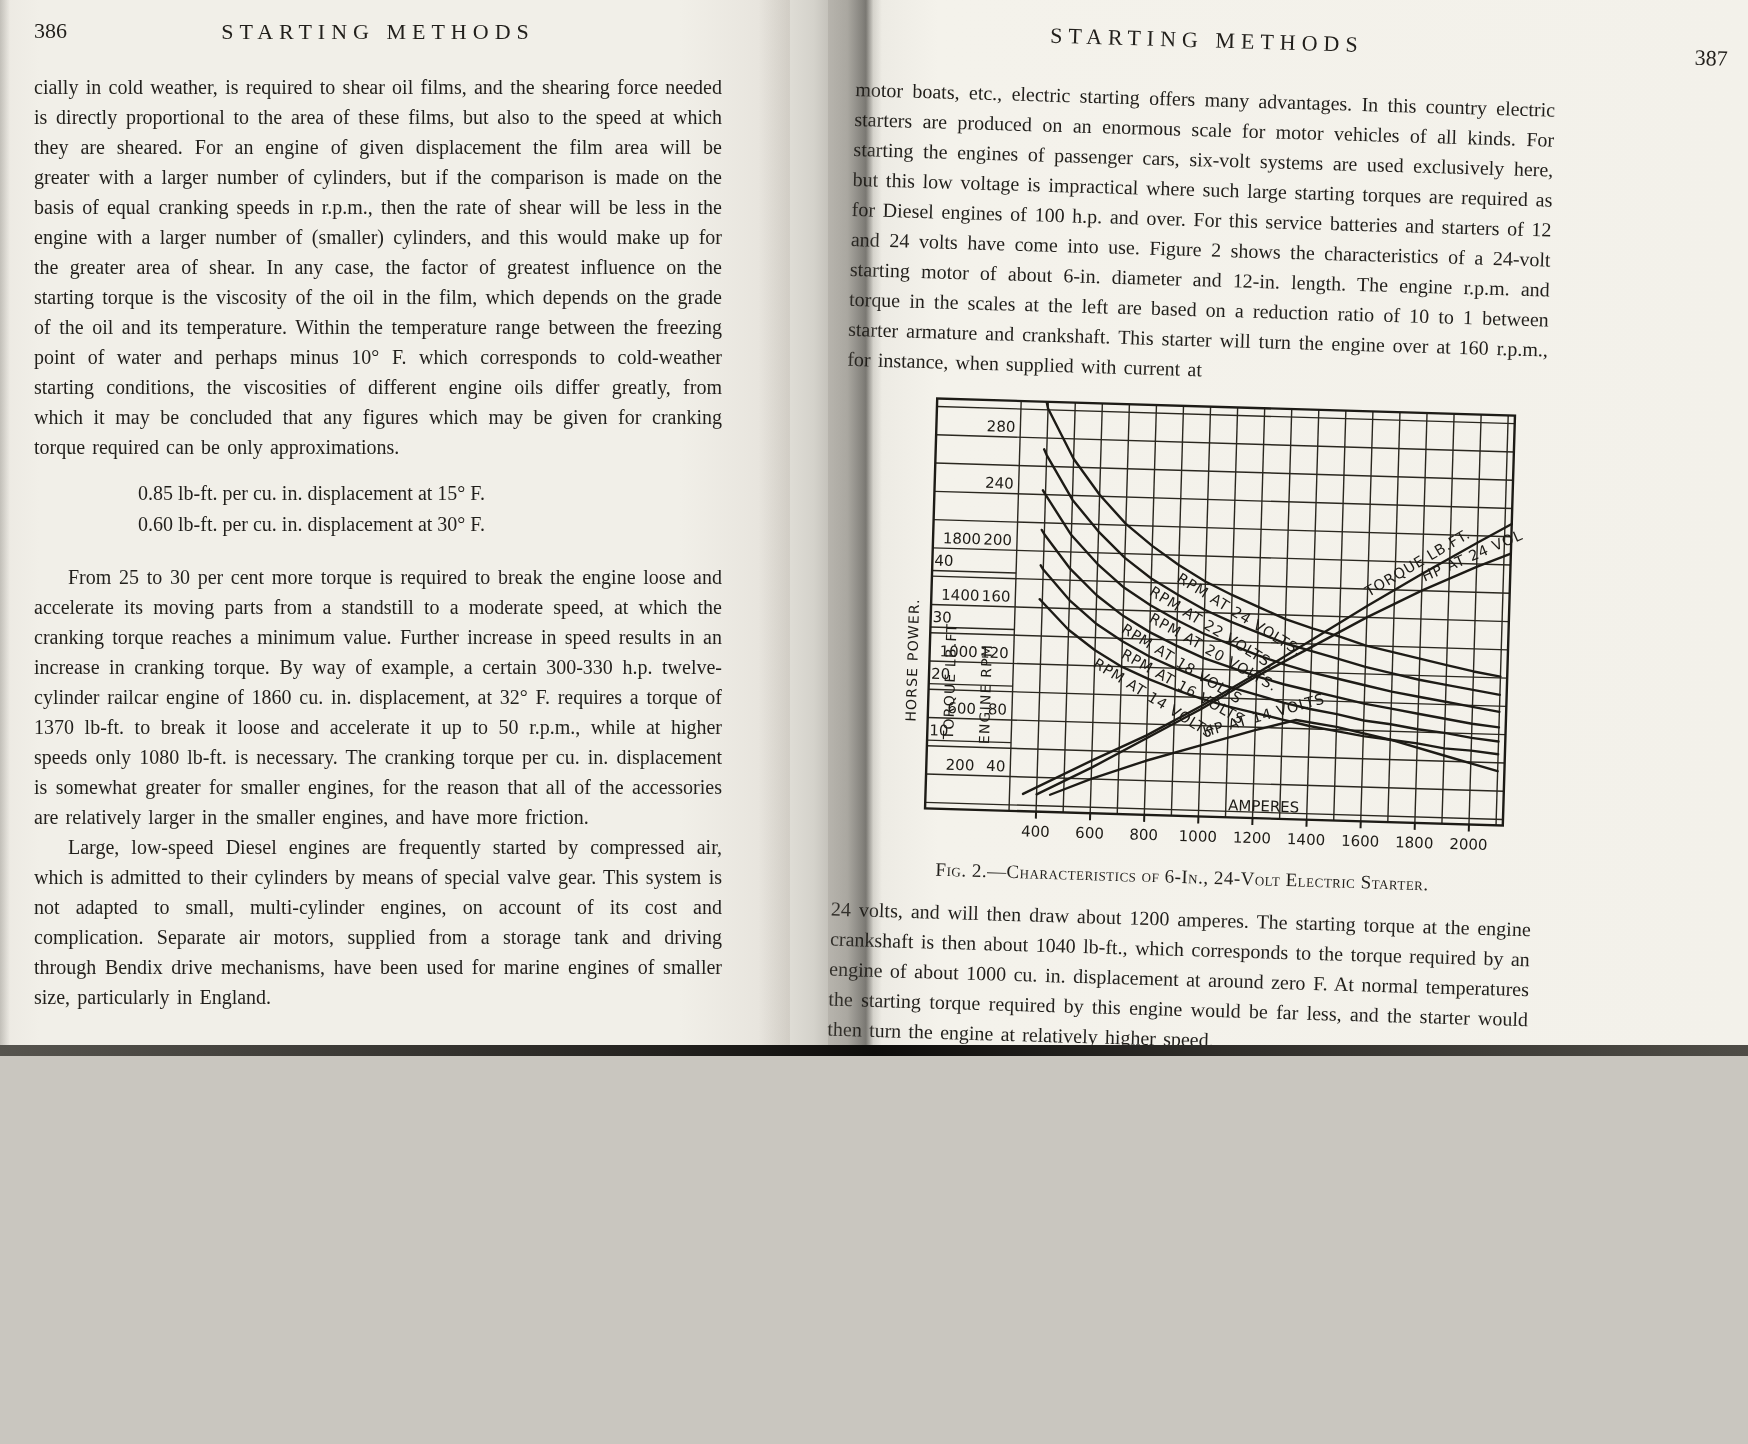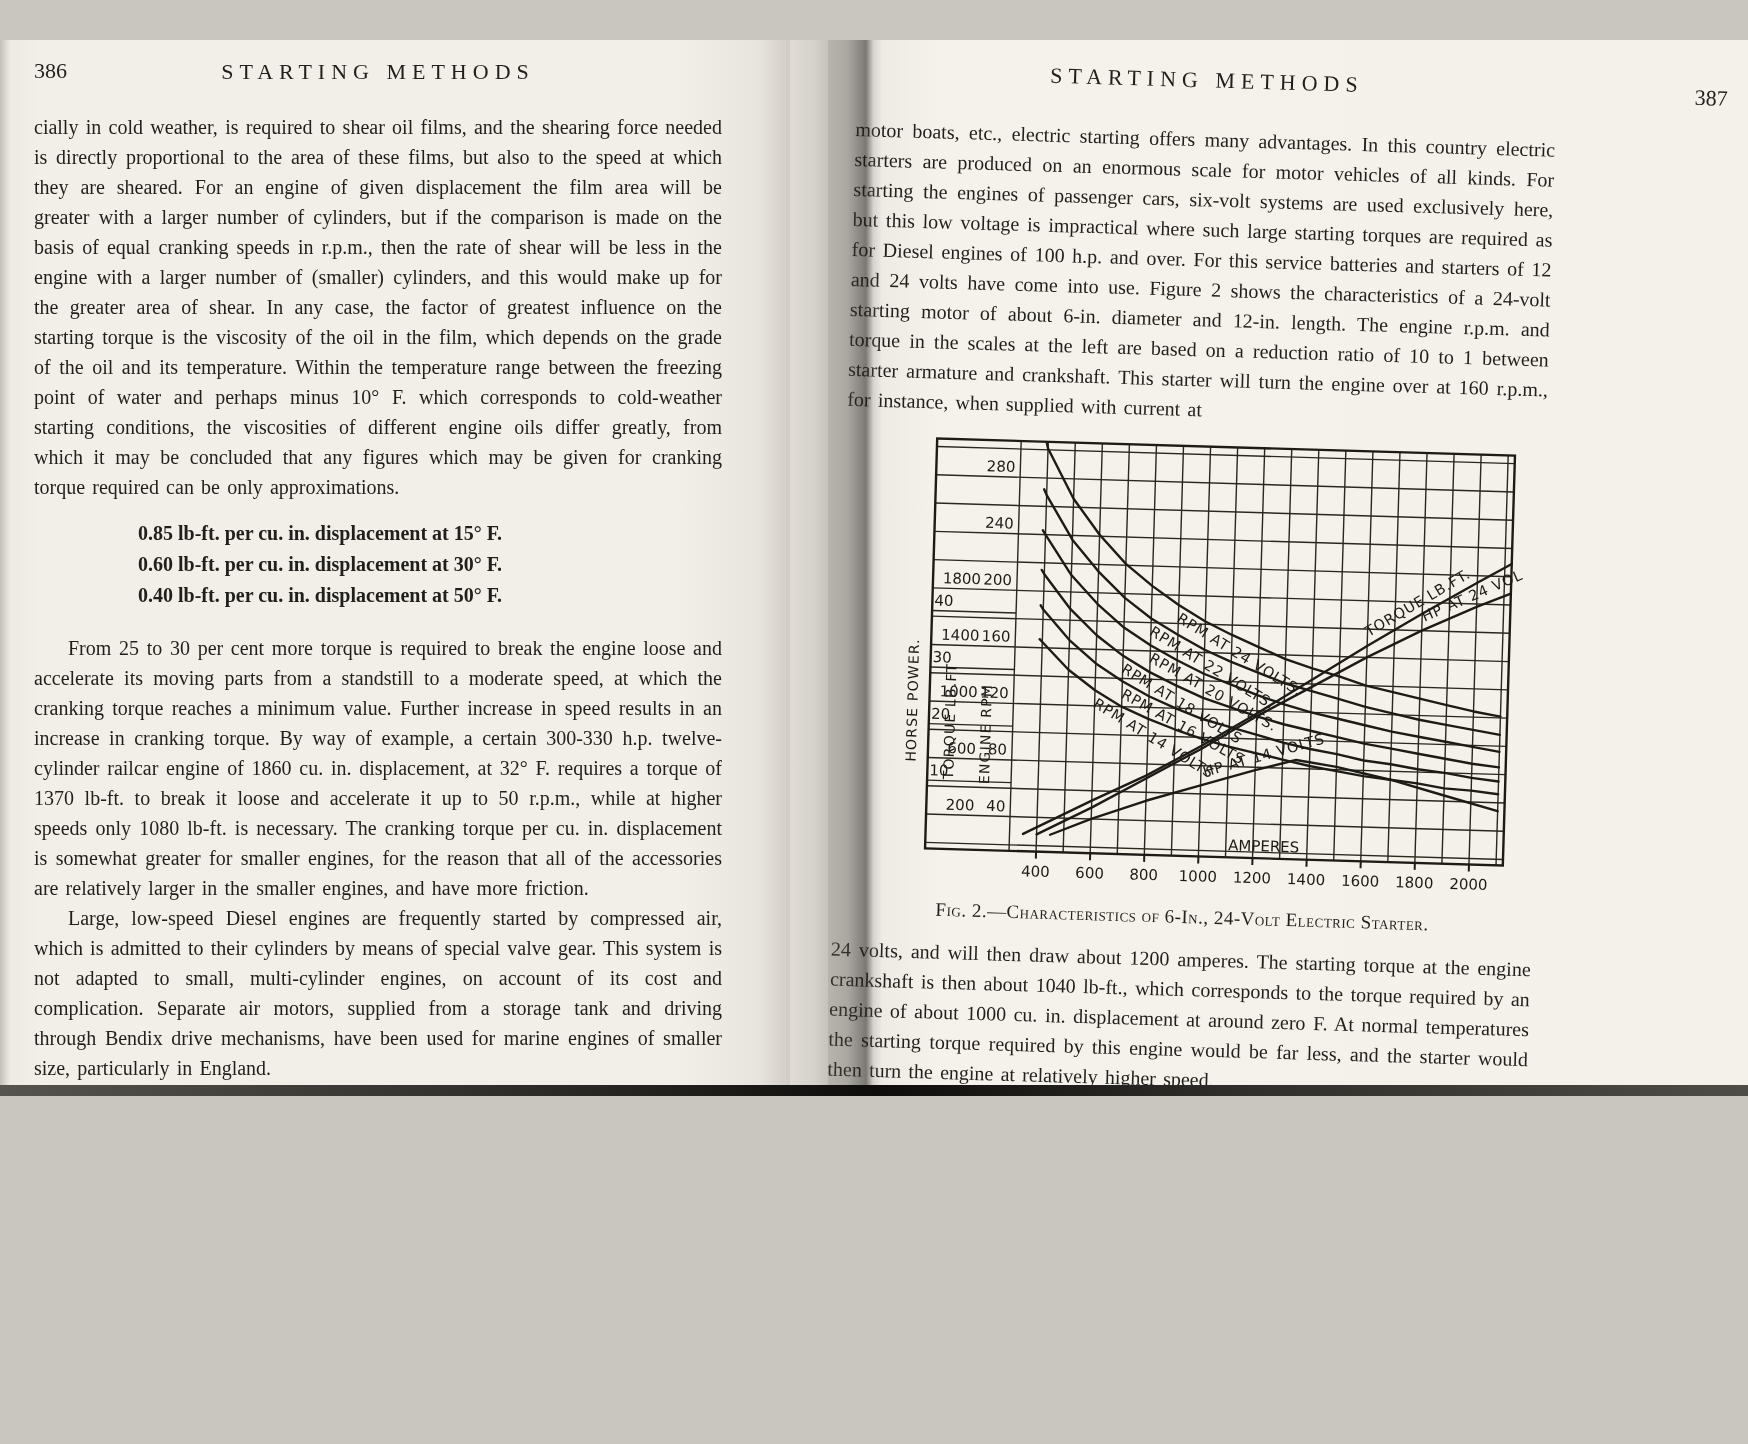--- a/index.html
+++ b/index.html
@@ -1,31 +1,31 @@
 <!DOCTYPE html>
 <html><head>
 <meta charset="utf-8">
 <style>
   html,body{margin:0;padding:0;background:#c9c6bf;}
   .scan{position:relative;width:1748px;height:1056px;overflow:hidden;
-        background:#eceae3;font-family:"Liberation Serif",serif;color:#211f1b;margin-top:40px;}
+        background:#eceae3;font-family:"Liberation Serif",serif;color:#211f1b;}
 
   
   .page-left{position:absolute;left:0;top:0;width:790px;height:100%;
     background:linear-gradient(to right,#ece9e2 0,#f1efe8 5%,#f1efe8 86%,#e8e5de 96%,#ddd9d1 100%);}
   .pl-inner{padding:16px 0 0 34px;width:688px;}
   .page-header{position:relative;height:46px;margin-bottom:10px;}
   .pagenum{font-size:22px;}
   .pl-pagenum{position:absolute;left:0;top:2px;}
   .running-head{display:block;text-align:center;font-size:22px;letter-spacing:6px;padding-top:3px;white-space:nowrap;}
 
   .bodytext p{margin:0;font-size:20px;line-height:30px;text-align:justify;
               text-indent:1.7em;word-spacing:2.2px;}
   .bodytext p.noindent{text-indent:0;}
-  .torque-list{margin:16px 0 22px 104px;font-size:20px;line-height:31px;font-weight:bold;}
+  .torque-list{margin:16px 0 22px 104px;font-size:20px;line-height:31px;}
 
   
   .gutter{position:absolute;left:758px;top:0;width:124px;height:100%;z-index:3;pointer-events:none;
     background:linear-gradient(to right,rgba(80,77,70,0) 0%,rgba(105,102,94,.18) 45%,
       rgba(78,75,68,.38) 72%,rgba(32,30,26,.5) 84%,rgba(28,26,22,.55) 87%,
       rgba(130,127,119,.22) 93%,rgba(130,127,119,0) 100%);}
 
   
   .page-right{position:absolute;left:828px;top:0;width:920px;height:100%;
     background:linear-gradient(to right,#d9d6cf 0,#ebe9e2 4%,#f4f2eb 12%,#f3f1ea 100%);}
@@ -63,21 +63,20 @@
     <div class="pl-inner">
       <div class="page-header">
         <span class="pagenum pl-pagenum">386</span>
         <span class="running-head">STARTING METHODS</span>
       </div>
       <div class="bodytext">
         <p class="noindent">cially in cold weather, is required to shear oil films, and the shearing force needed is directly proportional to the area of these films, but also to the speed at which they are sheared.  For an engine of given displacement the film area will be greater with a larger number of cylinders, but if the comparison is made on the basis of equal cranking speeds in r.p.m., then the rate of shear will be less in the engine with a larger number of (smaller) cylinders, and this would make up for the greater area of shear.  In any case, the factor of greatest influence on the starting torque is the viscosity of the oil in the film, which depends on the grade of the oil and its temperature.  Within the temperature range between the freezing point of water and perhaps minus 10° F. which corresponds to cold-weather starting conditions, the viscosities of different engine oils differ greatly, from which it may be concluded that any figures which may be given for cranking torque required can be only approximations.</p>
         <div class="torque-list">
           <div>0.85 lb-ft. per cu. in. displacement at 15° F.</div>
           <div>0.60 lb-ft. per cu. in. displacement at 30° F.</div>
-          <div>0.40 lb-ft. per cu. in. displacement at 50° F.</div>
         </div>
         <p>From 25 to 30 per cent more torque is required to break the engine loose and accelerate its moving parts from a standstill to a moderate speed, at which the cranking torque reaches a minimum value.  Further increase in speed results in an increase in cranking torque.  By way of example, a certain 300-330 h.p. twelve-cylinder railcar engine of 1860 cu. in. displacement, at 32° F. requires a torque of 1370 lb-ft. to break it loose and accelerate it up to 50 r.p.m., while at higher speeds only 1080 lb-ft. is necessary.  The cranking torque per cu. in. displacement is somewhat greater for smaller engines, for the reason that all of the accessories are relatively larger in the smaller engines, and have more friction.</p>
         <p>Large, low-speed Diesel engines are frequently started by compressed air, which is admitted to their cylinders by means of special valve gear.  This system is not adapted to small, multi-cylinder engines, on account of its cost and complication.  Separate air motors, supplied from a storage tank and driving through Bendix drive mechanisms, have been used for marine engines of smaller size, particularly in England.</p>
       </div>
     </div>
   </div>
 
   <div class="page page-right">
     <div class="rp-inner">
       <div class="page-header rp-header">

